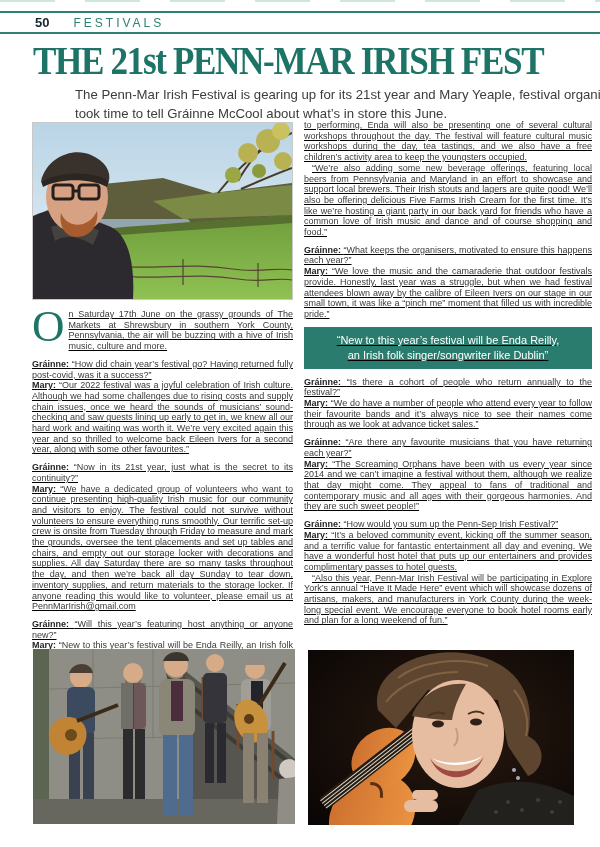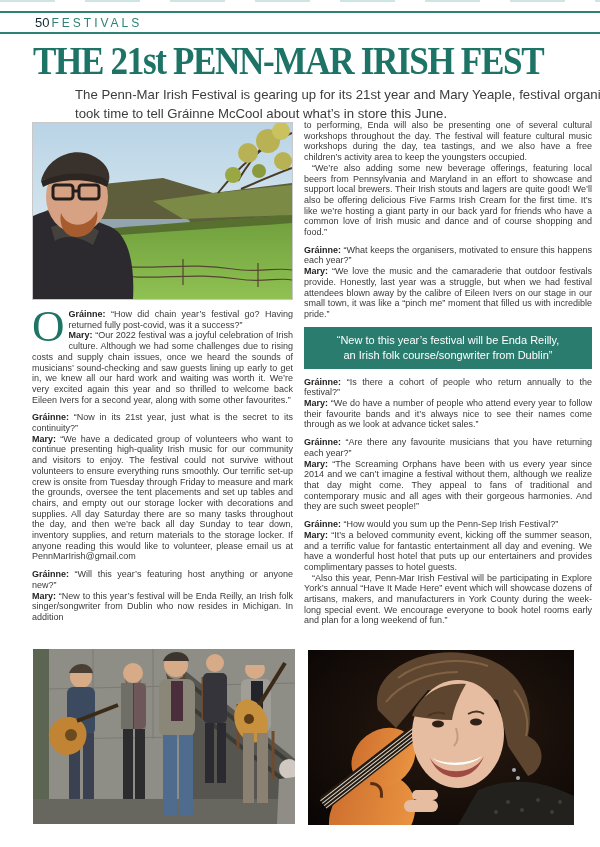--- a/index.html
+++ b/index.html
@@ -4,29 +4,29 @@
 <style>
   html,body{margin:0;padding:0;background:#e8e8e8;}
   .page{position:relative;width:600px;height:847px;margin:0 auto;background:#ffffff;
         font-family:"Liberation Sans",sans-serif;overflow:hidden;}
   .topfrill{position:absolute;top:0;left:0;width:100%;height:2px;
         background:repeating-linear-gradient(90deg,#cfe5df 0 55px,#ffffff 55px 85px);}
   .rule{position:absolute;left:0;width:100%;background:#2e8273;}
   .rule-1{top:11px;height:2px;}
   .rule-2{top:32px;height:1.5px;}
   .folio{position:absolute;top:15px;left:35px;font-size:13px;}
-  .folio .pageno{font-weight:normal;color:#16262e;}
-  .folio .section{color:#2e8273;letter-spacing:3px;font-size:12px;margin-left:2px;}
+  .folio .pageno{font-weight:bold;color:#16262e;}
+  .folio .section{color:#2e8273;letter-spacing:3px;font-size:12px;margin-left:24px;}
   .title{position:absolute;top:38px;left:33px;width:600px;
         font-family:"Liberation Serif",serif;font-weight:bold;font-size:39px;
         color:#1d7365;letter-spacing:-1.5px;white-space:nowrap;
         transform:scaleX(0.9);transform-origin:left top;}
   .standfirst{position:absolute;top:86px;left:37px;width:552px;
         font-size:13.2px;line-height:1.42;color:#3c3c3c;margin-left:38px;}
-  .col{position:absolute;overflow:hidden;}
+  .col{position:absolute;overflow:hidden;text-decoration:underline;}
   .col-left{left:32px;top:122px;width:261px;height:527px;}
   .col-right{left:304px;top:120px;width:288px;height:529px;}
   .photo-top{width:259px;height:176px;border:1px solid #c9c9c9;margin-bottom:9px;display:block;}
   p.body{font-size:9px;line-height:10.7px;color:#3a3a3a;text-align:justify;margin:0 0 7px 0;}
   p.body.indent{text-indent:8px;margin-top:-7px;}
   b.spk{color:#1f1f1f;}
   .dropcap{float:left;font-family:"Liberation Serif",serif;font-size:45px;line-height:33px;
         color:#1e7566;margin:1px 4px 0 0;}
   .pullquote{background:#2a7d6e;color:#ffffff;text-align:center;font-size:11px;
         line-height:15px;padding:6px 20px;margin:3px 0 8px 0;}
@@ -100,42 +100,42 @@
         <path d="M8,58 C14,34 40,24 58,32 C72,38 78,48 76,58 C60,50 30,50 8,58 Z" fill="#39322c"></path>
         <path d="M8,58 C30,48 62,48 76,58 L74,64 C58,55 26,55 10,64 Z" fill="#2c2622"></path>
         <g fill="none" stroke="#241f1c" stroke-width="3">
           <rect x="20" y="62" width="20" height="14" rx="3"></rect>
             <rect x="46" y="62" width="20" height="14" rx="3"></rect>
           <line x1="40" y1="68" x2="46" y2="68"></line>
         </g>
       </g>
     </svg>
 
-    <p class="body"><span class="dropcap">O</span></p>
+    <p class="body"><span class="dropcap">O</span><span>n Saturday 17th June on the grassy grounds of The Markets at Shrewsbury in southern York County, Pennsylvania, the air will be buzzing with a hive of Irish music, culture and more.</span></p>
 
     <p class="body"><b class="spk">Gráinne:</b> <span>“How did chain year’s festival go? Having returned fully post-covid, was it a success?”</span><br>
     <b class="spk">Mary:</b> <span>“Our 2022 festival was a joyful celebration of Irish culture. Although we had some challenges due to rising costs and supply chain issues, once we heard the sounds of musicians’ sound-checking and saw guests lining up early to get in, we knew all our hard work and waiting was worth it. We’re very excited again this year and so thrilled to welcome back Eileen Ivers for a second year, along with some other favourites.”</span></p>
 
     <p class="body"><b class="spk">Gráinne:</b> <span>“Now in its 21st year, just what is the secret to its continuity?”</span><br>
     <b class="spk">Mary:</b> <span>“We have a dedicated group of volunteers who want to continue presenting high-quality Irish music for our community and visitors to enjoy. The festival could not survive without volunteers to ensure everything runs smoothly. Our terrific set-up crew is onsite from Tuesday through Friday to measure and mark the grounds, oversee the tent placements and set up tables and chairs, and empty out our storage locker with decorations and supplies. All day Saturday there are so many tasks throughout the day, and then we’re back all day Sunday to tear down, inventory supplies, and return materials to the storage locker. If anyone reading this would like to volunteer, please email us at PennMarIrish@gmail.com</span></p>
 
     <p class="body"><b class="spk">Gráinne:</b> <span>“Will this year’s featuring host anything or anyone new?”</span><br>
     <b class="spk">Mary:</b> <span>“New to this year’s festival will be Enda Reilly, an Irish folk singer/songwriter from Dublin who now resides in Michigan. In addition</span></p>
   </div>
 
   <div class="col col-right">
     <p class="body">to performing, Enda will also be presenting one of several cultural workshops throughout the day. The festival will feature cultural music workshops during the day, tea tastings, and we also have a free children’s activity area to keep the youngsters occupied.</p>
     <p class="body indent">“We’re also adding some new beverage offerings, featuring local beers from Pennsylvania and Maryland in an effort to showcase and support local brewers. Their Irish stouts and lagers are quite good! We’ll also be offering delicious Five Farms Irish Cream for the first time. It’s like we’re hosting a giant party in our back yard for friends who have a common love of Irish music and dance and of course shopping and food.”</p>
 
     <p class="body"><b class="spk">Gráinne:</b> <span>“What keeps the organisers, motivated to ensure this happens each year?”</span><br>
     <b class="spk">Mary:</b> <span>“We love the music and the camaraderie that outdoor festivals provide. Honestly, last year was a struggle, but when we had festival attendees blown away by the calibre of Eileen Ivers on our stage in our small town, it was like a “pinch me” moment that filled us with incredible pride.”</span></p>
 
     <div class="pullquote">
       <span>“New to this year’s festival will be Enda Reilly,</span>
-      <span>an Irish folk course/songwriter from Dublin”</span>
+      <span>an Irish folk singer/songwriter like Dublin”</span>
     </div>
 
     <p class="body"><b class="spk">Gráinne:</b> <span>“Is there a cohort of people who return annually to the festival?”</span><br>
     <b class="spk">Mary:</b> <span>“We do have a number of people who attend every year to follow their favourite bands and it’s always nice to see their names come through as we look at advance ticket sales.”</span></p>
 
     <p class="body"><b class="spk">Gráinne:</b> <span>“Are there any favourite musicians that you have returning each year?”</span><br>
     <b class="spk">Mary:</b> <span>“The Screaming Orphans have been with us every year since 2014 and we can’t imagine a festival without them, although we realize that day might come. They appeal to fans of traditional and contemporary music and all ages with their gorgeous harmonies. And they are such sweet people!”</span></p>
 
     <p class="body"><b class="spk">Gráinne:</b> <span>“How would you sum up the Penn-Sep Irish Festival?”</span><br>
     <b class="spk">Mary:</b> <span>“It’s a beloved community event, kicking off the summer season, and a terrific value for fantastic entertainment all day and evening. We have a wonderful host hotel that puts up our entertainers and provides complimentary passes to hotel guests.</span></p>

